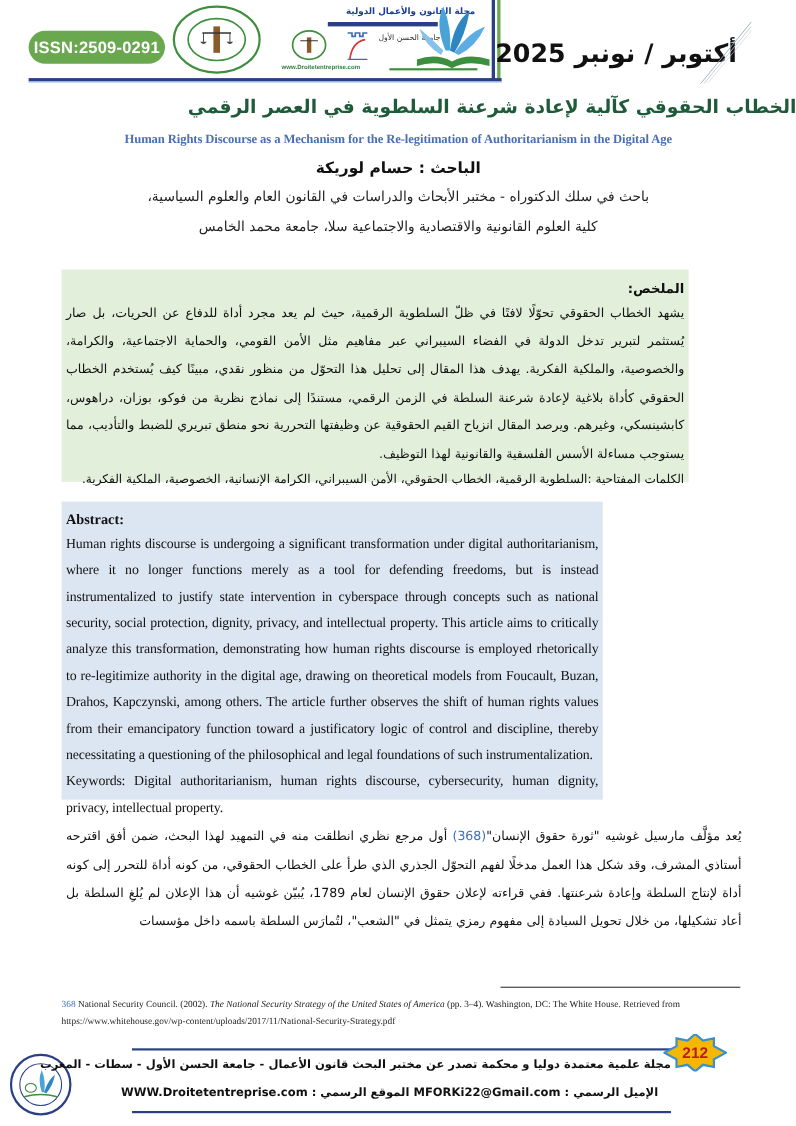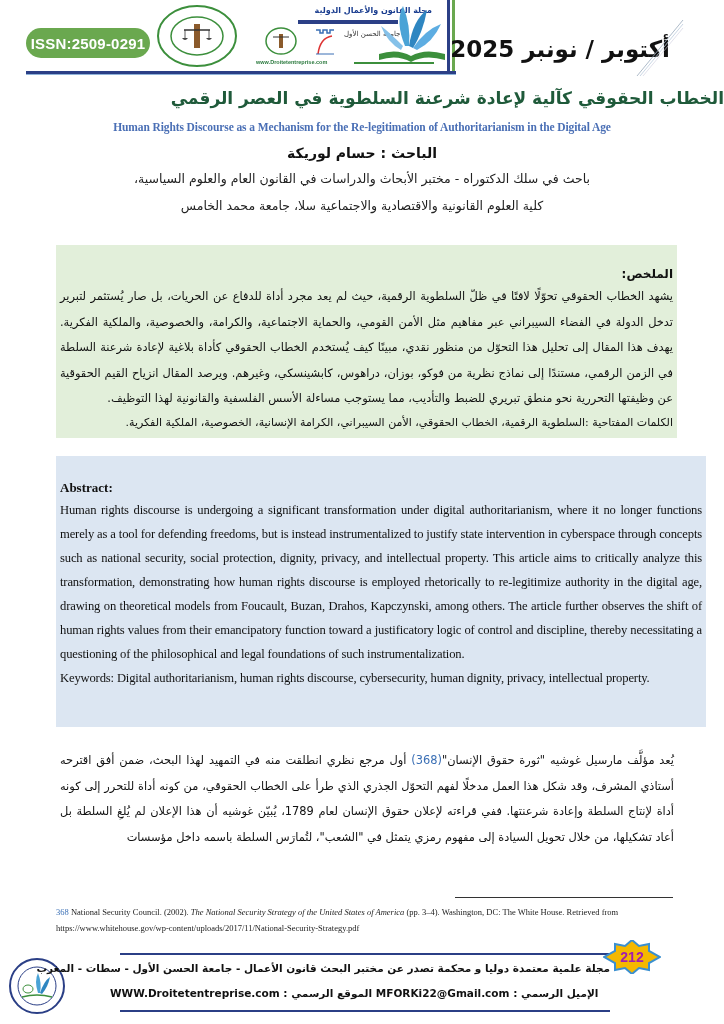--- a/index.html
+++ b/index.html
@@ -35,29 +35,29 @@
   
   .ar-title { position: absolute; left: 0; top: 88px; width: 724px; text-align: right;
               font-size: 17px; font-weight: bold; color: #1f5a3a; direction: rtl; }
   .en-title { position: absolute; left: 0; top: 121px; width: 724px; text-align: center;
               font-size: 11.5px; font-weight: bold; color: #4a6fb5; font-family: "Liberation Serif", serif; letter-spacing: -0.1px; }
   .author { position: absolute; left: 0; top: 145px; width: 724px; text-align: center; font-size: 14px; font-weight: bold; direction: rtl; }
   .affil1 { position: absolute; left: 0; top: 171px; width: 724px; text-align: center; font-size: 12.5px; direction: rtl; color: #222; }
   .affil2 { position: absolute; left: 0; top: 198px; width: 724px; text-align: center; font-size: 12.5px; direction: rtl; color: #222; }
 
   
-  .ar-abs { position: absolute; left: 56px; top: 245px; width: 621px; height: 193px; background: #e2efda;
-            direction: rtl; padding: 16px 4px; box-sizing: border-box; }
+  .ar-abs { position: absolute; left: 56px; top: 245px; width: 570px; height: 193px; background: #e2efda;
+            direction: rtl; padding: 4px 4px; box-sizing: border-box; }
   .ar-abs .head { font-size: 12px; font-weight: bold; margin-top: 4px; line-height: 19px; }
   .ar-abs p { margin: 0; font-size: 11.4px; line-height: 25.5px; text-align: justify; }
   .ar-abs .kw { font-size: 11px; line-height: 22px; }
 
   
-  .en-abs { position: absolute; left: 56px; top: 456px; width: 650px; height: 271px; background: #dce6f2;
-            padding: 16px 4px; box-sizing: border-box; font-family: "Liberation Serif", serif; }
+  .en-abs { position: absolute; left: 56px; top: 456px; width: 492px; height: 271px; background: #dce6f2;
+            padding: 0 4px; box-sizing: border-box; font-family: "Liberation Serif", serif; }
   .en-abs .head { font-size: 13px; font-weight: bold; line-height: 20px; margin-top: 6px; }
   .en-abs p { margin: 0; font-size: 12.6px; line-height: 24px; text-align: justify; letter-spacing: -0.15px; }
   .en-abs .kw { margin-top: 0; }
 
   
   .intro { position: absolute; left: 60px; top: 748px; width: 614px; direction: rtl; }
   .intro .head { font-size: 12px; font-weight: bold; line-height: 18px; }
   .intro p { margin: 0; font-size: 11.4px; line-height: 25.5px; text-align: justify; }
   .intro .ref { color: #3a6fb5; }
 
@@ -71,21 +71,21 @@
   
   .footer-seal { position: absolute; left: 8px; top: 957px; width: 58px; height: 58px; }
   .footer-rule { position: absolute; left: 120px; height: 2px; width: 490px; background: #2b3f86; }
   .footer-line1 { position: absolute; left: 110px; top: 962px; width: 500px; text-align: right; direction: rtl;
                   font-size: 10.5px; font-weight: bold; white-space: nowrap; }
   .footer-line2 { position: absolute; left: 110px; top: 987px; width: 500px; text-align: left; direction: rtl;
                   font-size: 10.5px; font-weight: bold; white-space: nowrap; }
   .page-badge { position: absolute; left: 603px; top: 940px; width: 58px; height: 34px; }
   .page-badge .pnum { position: absolute; left: 0; top: 0; width: 58px; height: 34px; display: flex;
                       align-items: center; justify-content: center; font-family: "Liberation Sans", sans-serif;
-                      font-weight: bold; font-size: 14px; color: #a21caf; }
+                      font-weight: bold; font-size: 14px; color: #b91c1c; }
 </style>
 </head>
 <body>
 
 <div class="header">
   <div class="issn">ISSN:2509-0291</div>
 
   <svg class="logo-lab" viewBox="0 0 82 64">
     <ellipse cx="41" cy="32" rx="39" ry="30" fill="#fff" stroke="#3c8f3c" stroke-width="2"></ellipse>
     <ellipse cx="41" cy="32" rx="26" ry="19" fill="none" stroke="#3c8f3c" stroke-width="1.5"></ellipse>

